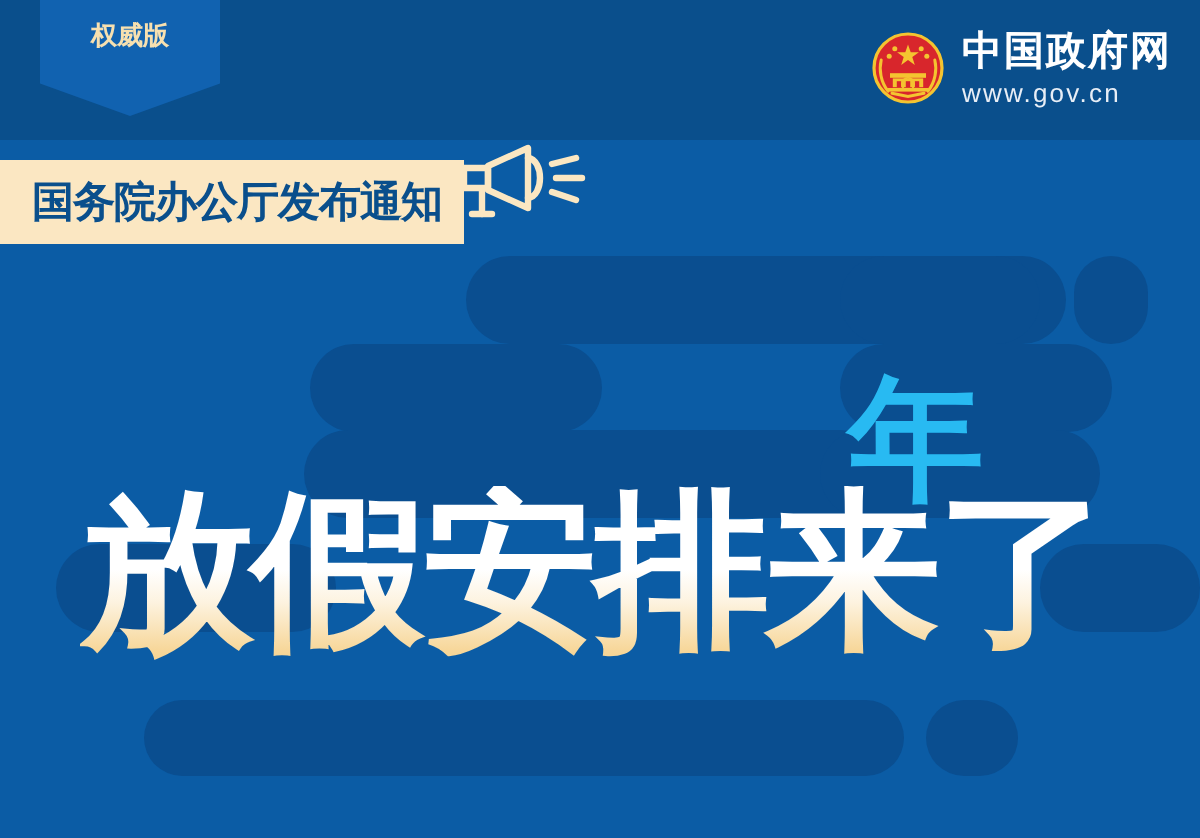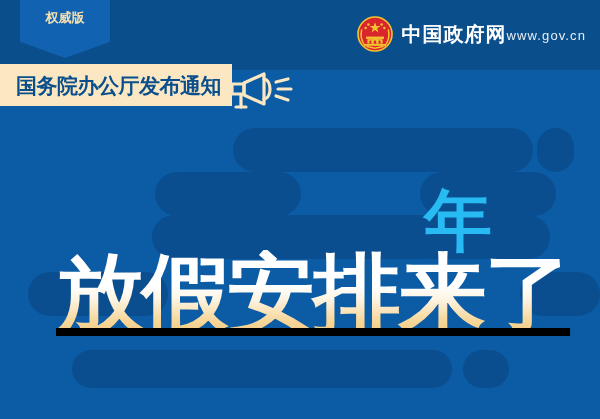--- a/index.html
+++ b/index.html
@@ -35,33 +35,33 @@
     color:#f7e0b0;font-size:13px;font-weight:bold;letter-spacing:0px;
     white-space:nowrap;line-height:1;
   }
 
   
   #govlogo{
     position:absolute;right:14px;top:12px;height:44px;
     display:flex;align-items:center;gap:9px;
   }
   #emblem{width:36px;height:36px;position:relative;flex:0 0 auto;}
-  #govtext{display:flex;justify-content:center;line-height:1;align-items:center;}
+  #govtext{display:flex;flex-direction:column;justify-content:center;line-height:1;}
   #govtext .cn{
     color:#ffffff;font-size:20px;font-weight:bold;letter-spacing:1px;
     line-height:1.05;white-space:nowrap;
   }
   #govtext .url{
     color:#e8eef6;font-size:13px;letter-spacing:1.1px;margin-top:3px;
     white-space:nowrap;
   }
 
   
   #banner{
-    position:absolute;left:0;top:64px;width:232px;height:42px;
+    position:absolute;left:0;top:80px;width:232px;height:42px;
     background:#fbe7c2;
     display:flex;align-items:center;
   }
   #banner .btxt{
     margin-left:16px;
     color:#0a4f8c;font-size:21px;font-weight:bold;letter-spacing:-0.5px;
     white-space:nowrap;line-height:1;
   }
   #megaphone{
     position:absolute;left:222px;top:62px;width:78px;height:58px;
@@ -69,22 +69,22 @@
 
   
   #yearglyph{
     position:absolute;left:424px;top:186px;
     font-size:68px;font-weight:bold;color:#28baf2;line-height:1;
     letter-spacing:0;
   }
 
   
   #headline{
-    position:absolute;left:56px;top:243px;width:480px;height:100px;
-    display:flex;align-items:center;text-decoration:underline;
+    position:absolute;left:40px;top:243px;width:480px;height:100px;
+    display:flex;
   }
   #headline .ht{
     font-size:86px;font-weight:bold;line-height:1;letter-spacing:-2px;
     white-space:nowrap;
     background:linear-gradient(180deg,
         #ffffff 0%,#ffffff 42%,#fdf3e0 58%,#f7d79a 82%,#f3c87e 100%);
     -webkit-background-clip:text;background-clip:text;
     color:transparent;-webkit-text-fill-color:transparent;
     transform:scaleX(1.02);transform-origin:left center;
   }

